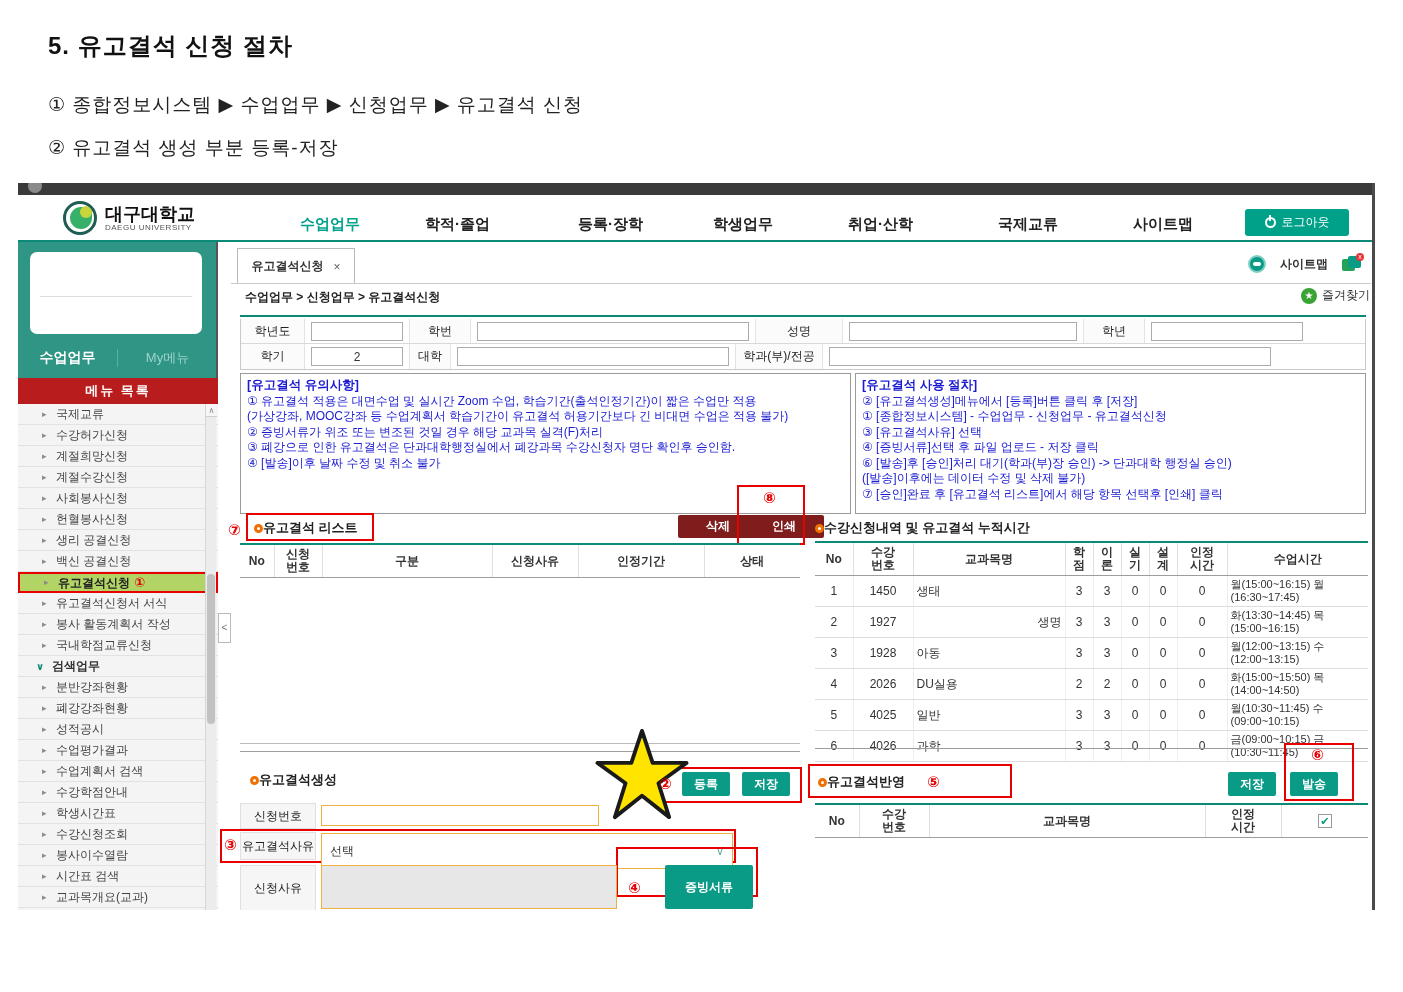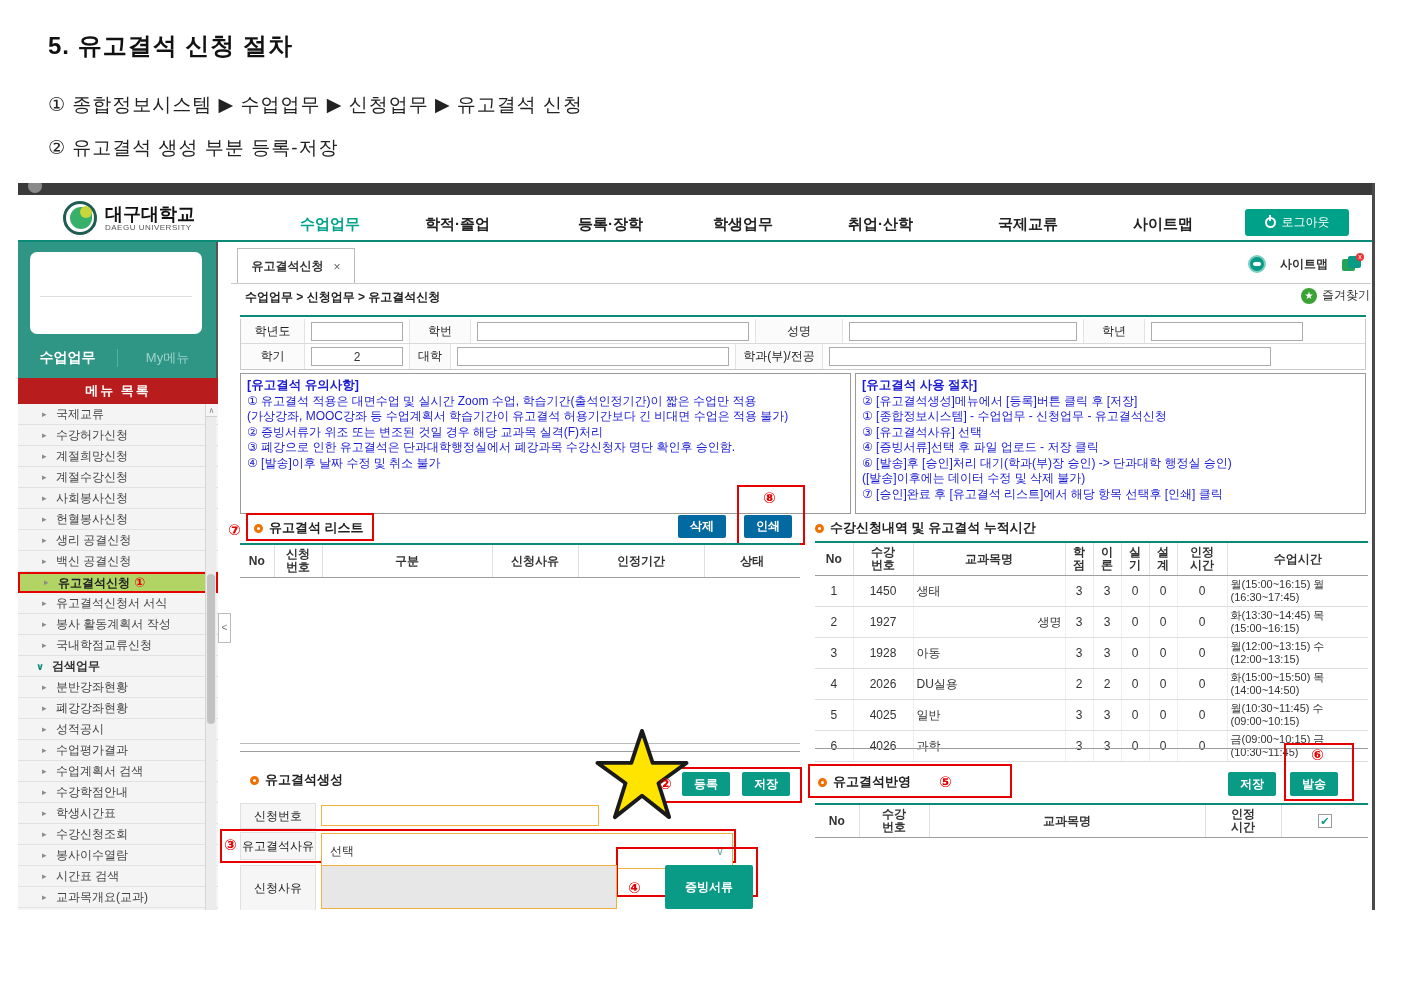--- a/index.html
+++ b/index.html
@@ -79,26 +79,26 @@
   .slab { height:100%; display:flex; align-items:center; justify-content:center; color:#222; background:#fbfbfb; border-right:1px solid #e3e3e3; flex:none; }
   .sinp { height:19px; border:1px solid #ababab; background:#fff; margin:0 6px; flex:none; font-size:12px; display:flex; align-items:center; justify-content:center; }
 
   
   .note { top:190px; height:141px; border:1px solid #9a9a9a; background:#fff; color:#1b1bd1; font-size:12px; line-height:15.5px; padding:4px 6px; overflow:hidden; }
   .note b { display:block; font-size:12.5px; }
   .note-l { left:222px; width:611px; }
   .note-r { left:837px; width:511px; }
 
   
-  .sec-h { display:flex; align-items:center; gap:6px; font-size:13px; font-weight:bold; color:#222; }
+  .sec-h { display:flex; align-items:center; font-size:13px; font-weight:bold; color:#222; }
   .bullet { width:9px; height:9px; border-radius:50%; background:#fff; border:3px solid #f07000; flex:none; }
   .rbadge { color:#e60000; font-weight:bold; font-size:15px; }
   .red-box { position:absolute; border:2px solid #e60000; pointer-events:none; }
 
-  .gray-btn { height:23px; padding:0 12px; background:#0369a1; color:#fff; font-size:12px; font-weight:bold; display:flex; align-items:center; justify-content:center; border-radius:2px; cursor:pointer; }
+  .gray-btn { height:23px; padding:0 28px; background:#7f1d1d; color:#fff; font-size:12px; font-weight:bold; display:flex; align-items:center; justify-content:center; border-radius:2px; cursor:pointer; }
   .teal-btn { height:24px; padding:0 12px; background:#0a9b87; color:#fff; font-size:12px; font-weight:bold; display:flex; align-items:center; justify-content:center; border-radius:2px; cursor:pointer; }
 
   
   table { border-collapse:collapse; }
   .grid { font-size:12px; color:#333; background:#fff; }
   .grid th { font-weight:bold; border-bottom:1px solid #9d9d9d; border-right:1px solid #e0e0e0; padding:3px 2px; white-space:pre-line; line-height:13px; text-align:center; background:#fff; }
   .grid th:last-child { border-right:none; }
   .grid td { border-bottom:1px solid #ddd; border-right:1px solid #eee; padding:2px 3px; text-align:center; line-height:13px; }
   .grid td:last-child { border-right:none; }
   .grid .time { font-size:11px; text-align:left; }

